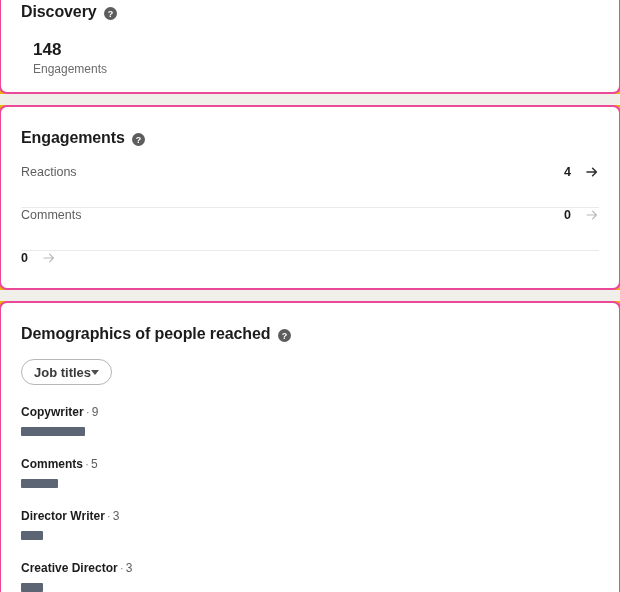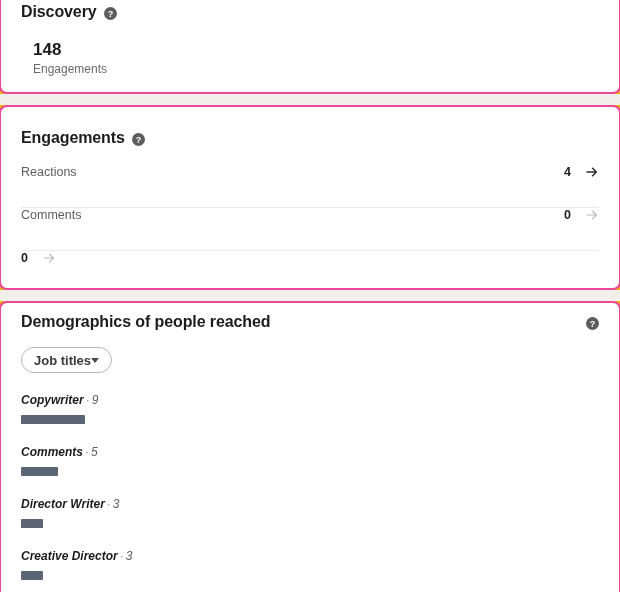--- a/index.html
+++ b/index.html
@@ -123,21 +123,21 @@
   .eng-arrow {
     width: 14px;
     height: 14px;
     display: inline-flex;
     align-items: center;
     justify-content: center;
   }
   .eng-arrow svg { display: block; }
 
   
-  .card-demographics .section-head { padding-top: 11px; justify-content: space-between; }
+  .card-demographics .section-head { padding-top: 23px; }
   .pill-wrap { padding: 0 20px; margin-top: 17px; }
   .pill {
     display: inline-flex;
     align-items: center;
     gap: 0;
     height: 26px;
     padding: 0 12px;
     border: 1px solid #b6b6b6;
     border-radius: 14px;
     background: #ffffff;
@@ -154,21 +154,20 @@
     border-top: 5px solid #4d4d4d;
   }
 
   .demo-list { margin-top: 20px; padding: 0 20px; }
   .demo-item { margin-bottom: 21px; }
   .demo-item:last-child { margin-bottom: 0; }
   .demo-text {
     font-size: 12px;
     color: #1c1c1c;
     line-height: 15px;
-    font-style: italic;
   }
   .demo-name { font-weight: bold; color: #1c1c1c; }
   .demo-sep { color: #8a8a8a; margin: 0 2px; }
   .demo-count { color: #5e5e5e; }
   .demo-bar-track { margin-top: 7px; height: 9px; }
   .demo-bar {
     height: 9px;
     background: #5b6574;
     border-radius: 1px;
   }

